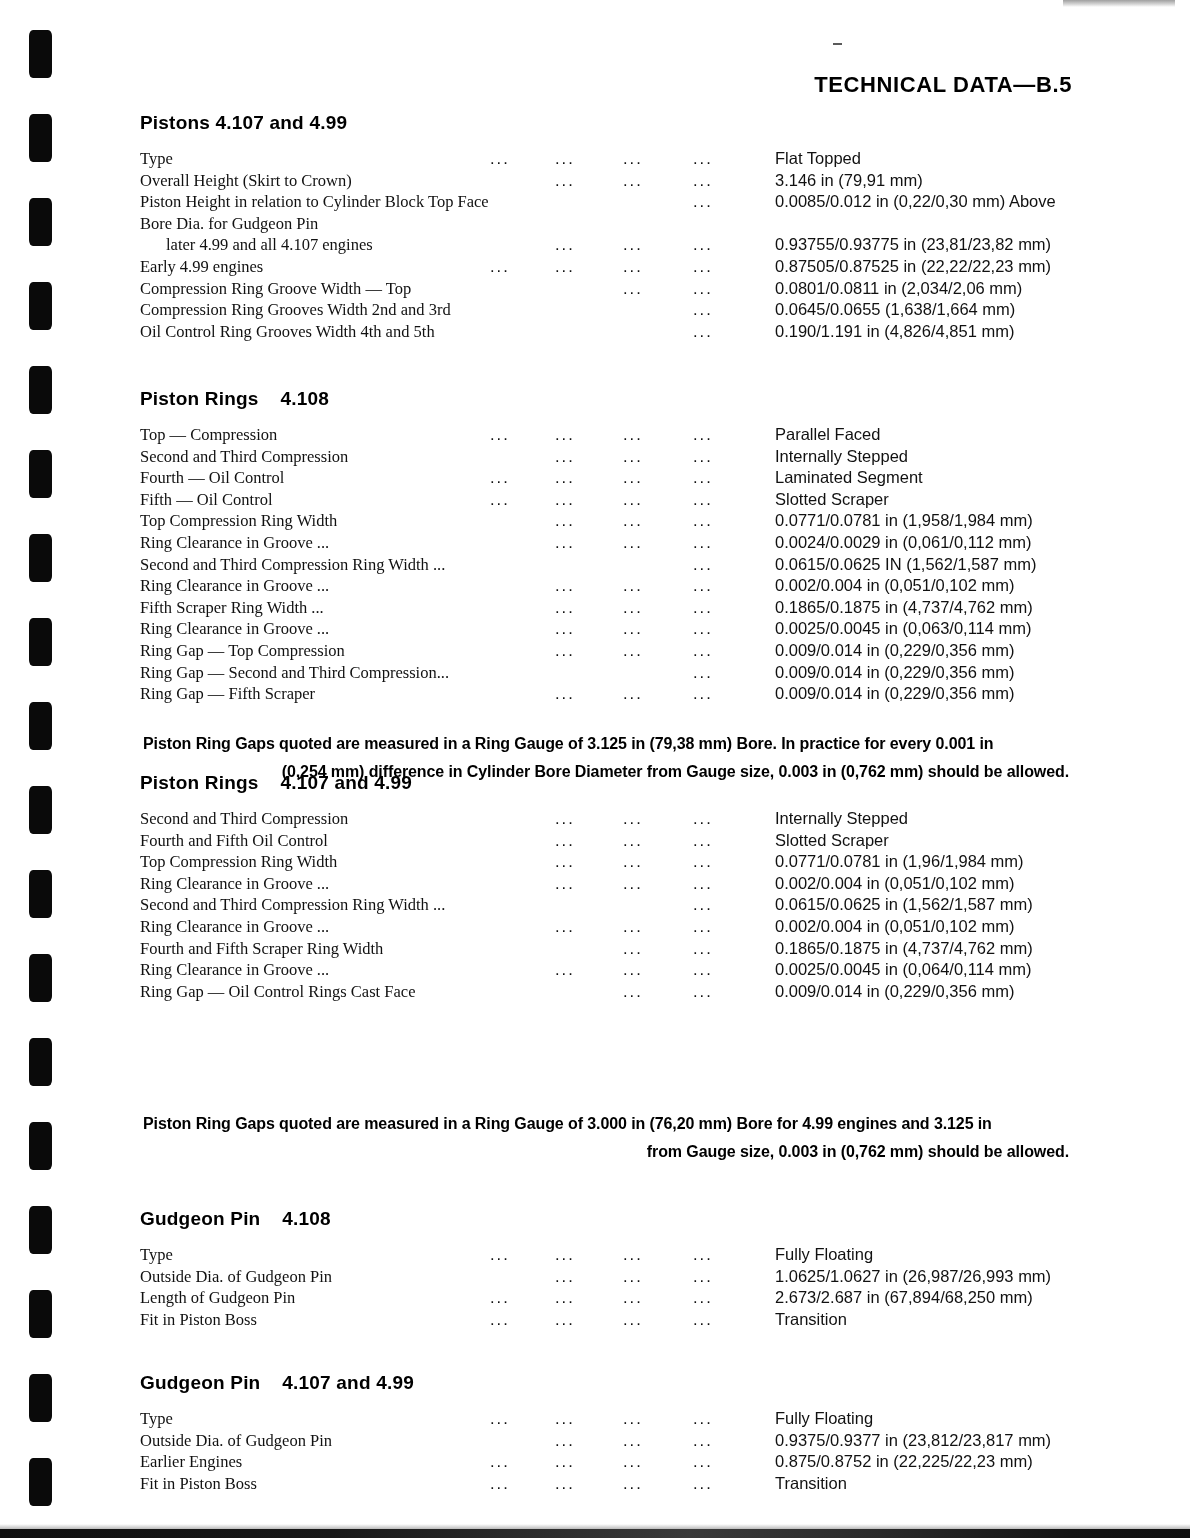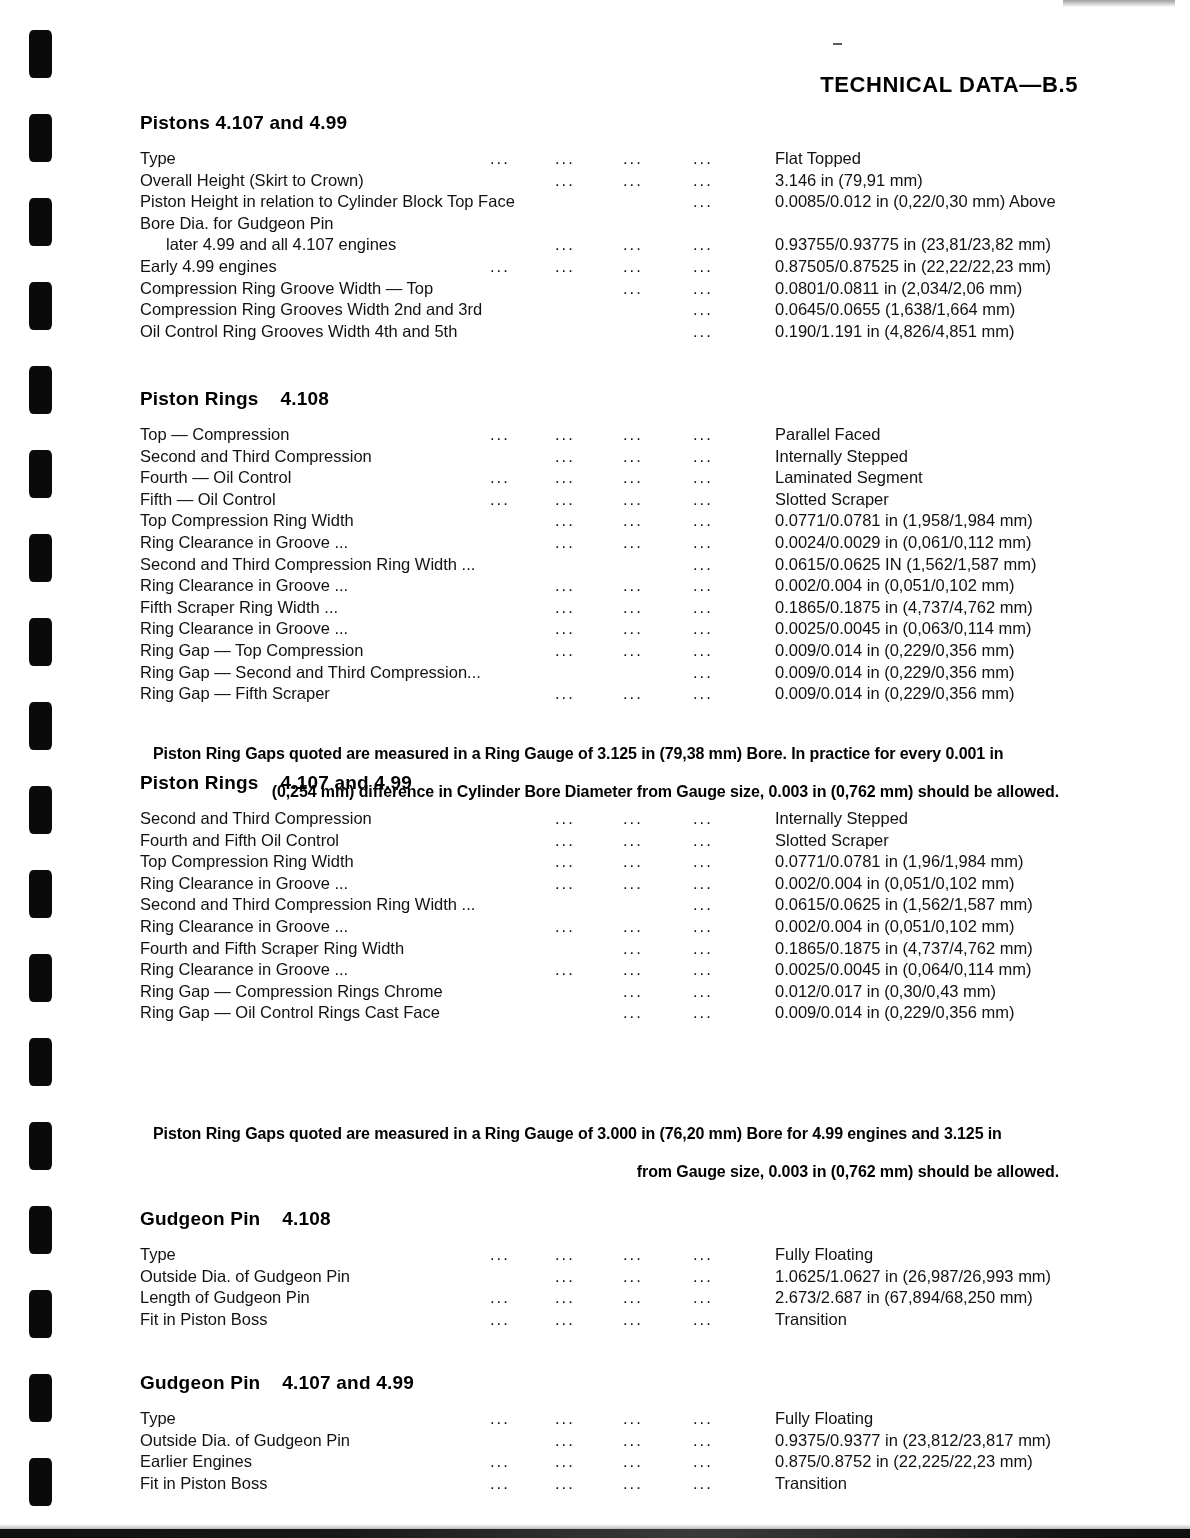--- a/index.html
+++ b/index.html
@@ -75,21 +75,21 @@
   
   #content {
     position: absolute;
     left: 0;
     top: 0;
     width: 1190px;
   }
 
   .page-header {
     position: absolute;
-    right: 112px;
+    right: 118px;
     top: 72px;
     font-size: 22px;
     font-weight: bold;
     letter-spacing: 0.6px;
     white-space: nowrap;
   }
 
   .section {
     position: absolute;
     left: 140px;
@@ -110,40 +110,40 @@
     table-layout: fixed;
   }
   table.spec td {
     padding: 0;
     font-size: 16.5px;
     line-height: 21.6px;
     vertical-align: baseline;
     white-space: nowrap;
     color: #111;
   }
-  td.lbl   { width: 350px; }
+  td.lbl   { width: 350px; font-family: Liberation Serif, serif; }
   td.dot   { width: 65px;  text-align: left; color: #7a7a7a; font-size: 15px; letter-spacing: 2px; }
   td.dot2  { width: 68px;  text-align: left; color: #7a7a7a; font-size: 15px; letter-spacing: 2px; }
   td.dot3  { width: 70px;  text-align: left; color: #7a7a7a; font-size: 15px; letter-spacing: 2px; }
   td.dot4  { width: 82px;  text-align: left; color: #7a7a7a; font-size: 15px; letter-spacing: 2px; }
   td.val   { width: 291px; padding-left: 2px; }
 
   tr.indent td.lbl { padding-left: 26px; }
 
   .note {
     position: absolute;
     left: 140px;
     width: 932px;
     font-size: 16px;
     font-weight: bold;
     line-height: 25px;
     text-align: justify;
     letter-spacing: -0.1px;
   }
-  .note p { margin: 13px; }
+  .note p { margin: 3px; }
   .note p.last { text-align: right; }
 </style>
 </head>
 <body>
 
 <div id="page">
 
   <div class="binding-marks">
       <div class="binding-mark" style="top: 30px;"></div>
       <div class="binding-mark" style="top: 114px;"></div>
@@ -422,28 +422,20 @@
             </tr>
             <tr>
               <td class="lbl">Ring Clearance in Groove ...</td>
               <td class="dot"></td>
               <td class="dot2">...</td>
               <td class="dot3">...</td>
               <td class="dot4">...</td>
               <td class="val">0.0025/0.0045 in (0,064/0,114 mm)</td>
             </tr>
             <tr>
-              <td class="lbl">Ring Gap — Compression Rings Chrome</td>
-              <td class="dot"></td>
-              <td class="dot2"></td>
-              <td class="dot3">...</td>
-              <td class="dot4">...</td>
-              <td class="val">0.012/0.017 in (0,30/0,43 mm)</td>
-            </tr>
-            <tr>
               <td class="lbl">Ring Gap — Oil Control Rings Cast Face</td>
               <td class="dot"></td>
               <td class="dot2"></td>
               <td class="dot3">...</td>
               <td class="dot4">...</td>
               <td class="val">0.009/0.014 in (0,229/0,356 mm)</td>
             </tr>
           </tbody>
         </table>
       </div>

